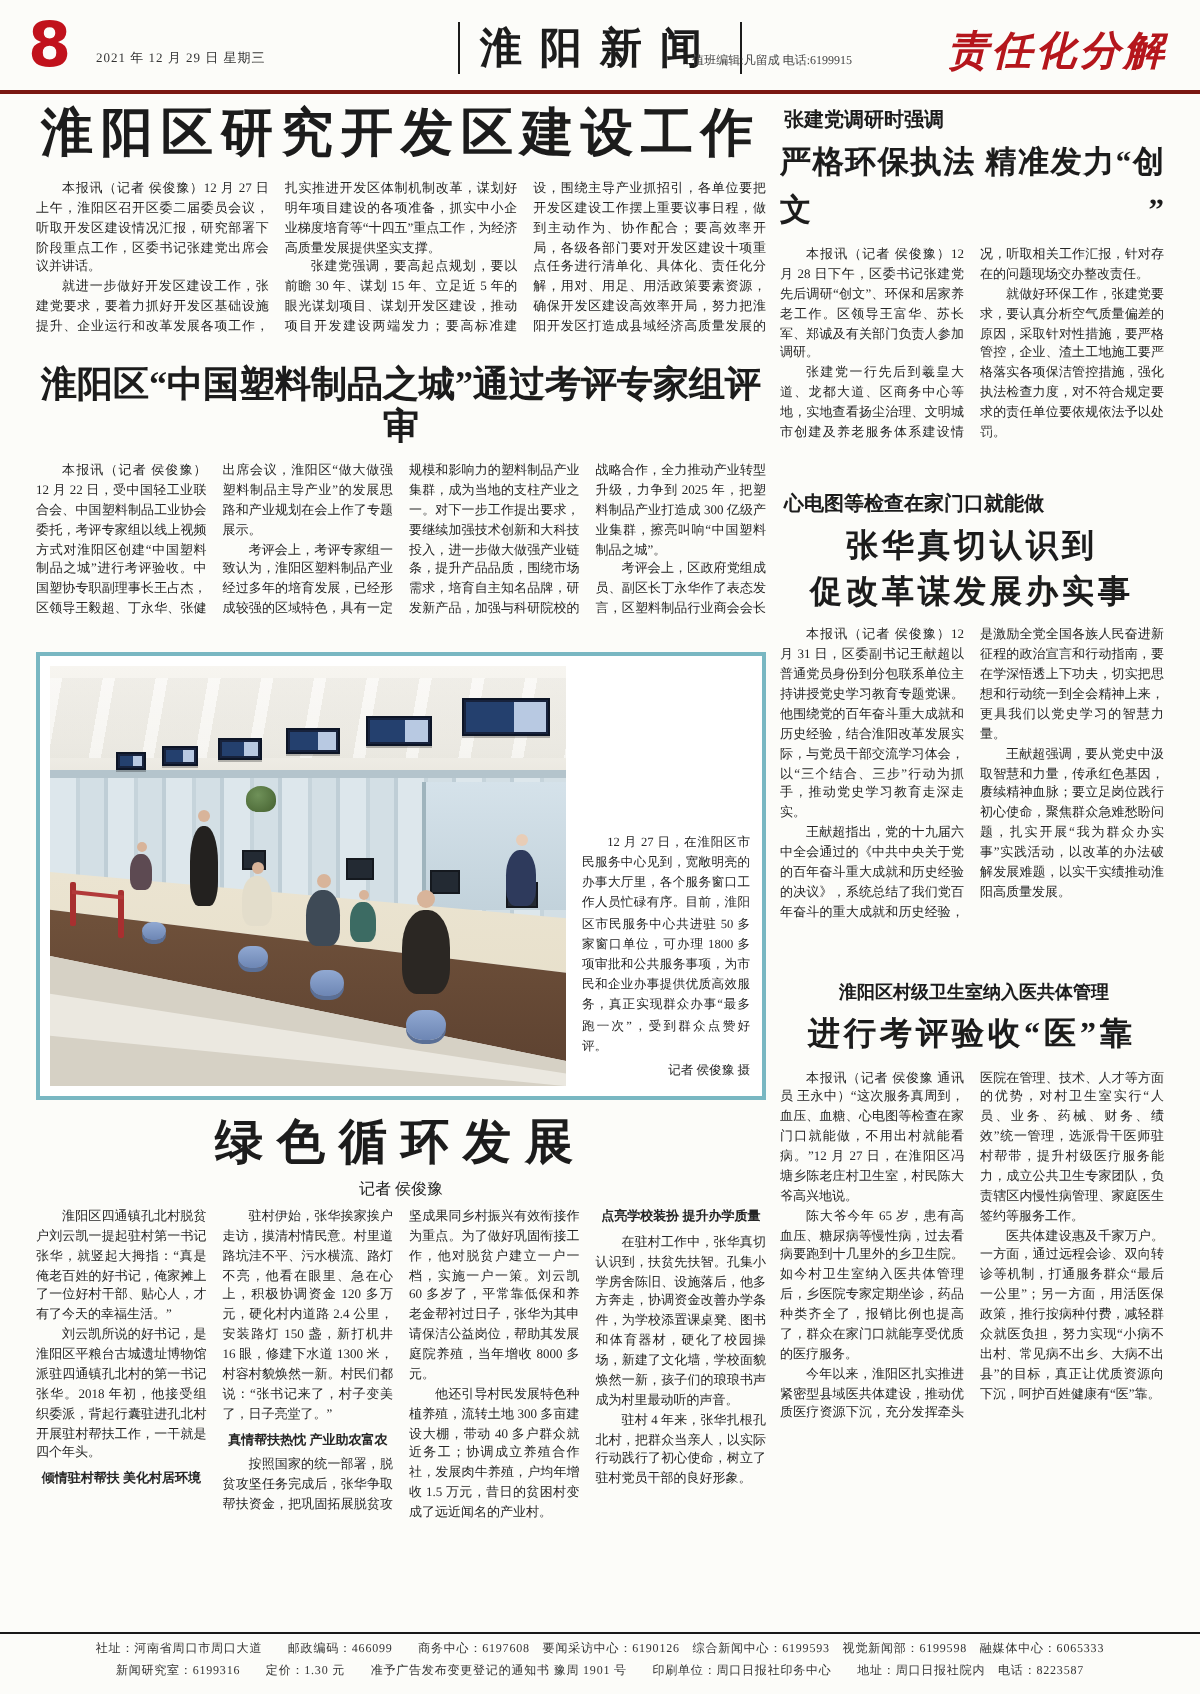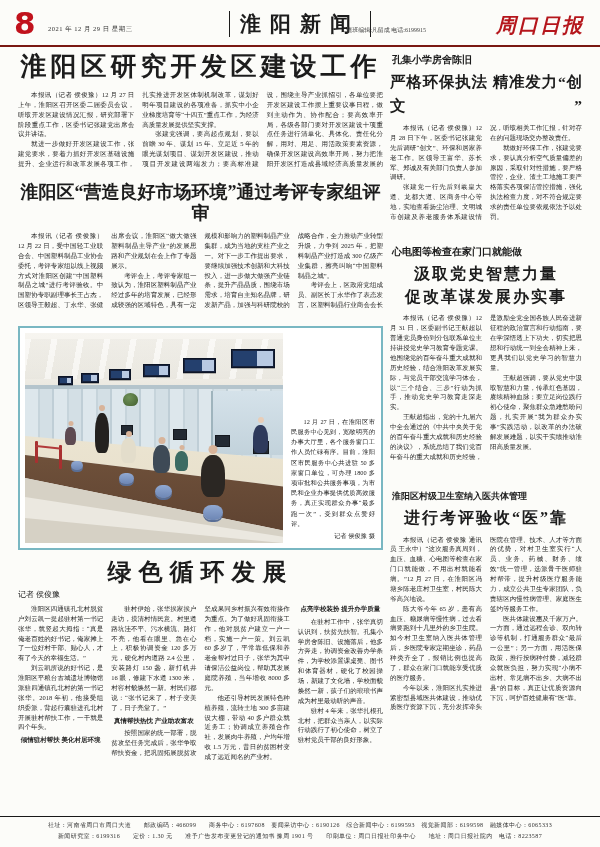--- a/index.html
+++ b/index.html
@@ -75,71 +75,71 @@
 
   .photo-caption{flex:1;display:flex;flex-direction:column;justify-content:flex-end;
      padding:2px 1px 2px 8px;font-size:6.3px;line-height:1.62;text-align:justify;color:#262626;}
   .photo-caption .cap{text-indent:2em;}
   .photo-caption .credit{text-align:right;margin-top:2px;}
 
   
   .feature-title{font-size:24px;font-weight:bold;text-align:center;letter-spacing:7px;
      margin:8px 0 2px 0;line-height:1.2;}
   .feature-sub{font-size:10.5px;font-weight:bold;text-align:center;margin:2px 0;}
-  .feature-byline{font-size:8px;margin:2px 0 4px 0;color:#222;}
+  .feature-byline{font-size:8px;text-align:center;margin:2px 0 4px 0;color:#222;}
   .b-feature{column-count:4;height:196px;}
 
   .banner{position:absolute;left:204px;top:789px;width:180px;height:24px;background:#c01e1e;
      border:1px solid #8f1212;box-sizing:border-box;display:flex;align-items:center;justify-content:center;}
   .banner span{color:#f7e9c9;font-size:14.5px;font-weight:bold;letter-spacing:3px;
      font-family:"Liberation Serif",serif;}
 
   
   .kicker{font-size:10px;font-weight:bold;margin:0 0 3px 2px;}
   .rA-h{font-size:15.5px;font-weight:bold;line-height:1.55;text-align:justify;text-align-last:justify;}
   .r-center-h{font-size:16px;font-weight:bold;text-align:center;letter-spacing:2px;line-height:1.45;}
   .b-rightA{column-count:2;height:112px;margin-top:5px;}
   .b-rightB{column-count:2;height:168px;margin-top:5px;}
   .b-rightC{column-count:2;height:236px;margin-top:5px;}
   .kickerB{margin-top:10px;}
-  .kickerC{margin-top:9px;font-size:9px;}
+  .kickerC{margin-top:9px;font-size:9px;text-align:center;}
 
   
   .footer-rule{position:absolute;left:0;right:0;top:816px;height:1px;background:#191919;}
   .footer{position:absolute;left:8px;right:8px;top:820px;font-size:6px;line-height:1.8;
      text-align:center;color:#333;letter-spacing:.4px;}
 </style>
 </head>
 <body>
 
 <div class="page">
 
   <div class="header">
     <div class="page-num">8</div>
     <div class="date">2021 年 12 月 29 日  星期三</div>
     <div class="section-wrap">
       <div class="vbar"></div>
       <div class="section-title">淮阳新闻</div>
       <div class="vbar"></div>
     </div>
     <div class="duty">值班编辑:凡留成  电话:6199915</div>
-    <div class="masthead">周口日报</div>
+    <div class="masthead">责任化分解</div>
   </div>
   <div class="header-rule"></div>
 
   <div class="left-zone">
 
     <div class="h-article1">淮阳区研究开发区建设工作</div>
     <div class="body-text b-article1">
         <p>本报讯（记者 侯俊豫）12 月 27 日上午，淮阳区召开区委二届委员会议，听取开发区建设情况汇报，研究部署下阶段重点工作，区委书记张建党出席会议并讲话。</p>
         <p>就进一步做好开发区建设工作，张建党要求，要着力抓好开发区基础设施提升、企业运行和改革发展各项工作，扎实推进开发区体制机制改革，谋划好明年项目建设的各项准备，抓实中小企业梯度培育等“十四五”重点工作，为经济高质量发展提供坚实支撑。</p>
         <p>张建党强调，要高起点规划，要以前瞻 30 年、谋划 15 年、立足近 5 年的眼光谋划项目、谋划开发区建设，推动项目开发建设两端发力；要高标准建设，围绕主导产业抓招引，各单位要把开发区建设工作摆上重要议事日程，做到主动作为、协作配合；要高效率开局，各级各部门要对开发区建设十项重点任务进行清单化、具体化、责任化分解，用对、用足、用活政策要素资源，确保开发区建设高效率开局，努力把淮阳开发区打造成县域经济高质量发展的强大引擎，为全区经济社会发展注入强劲动力。</p>
       </div>
 
-    <div class="h-article2">淮阳区“营造良好市场环境”通过考评专家组评审</div>
+    <div class="h-article2">淮阳区“中国塑料制品之城”通过考评专家组评审</div>
     <div class="body-text b-article2">
         <p>本报讯（记者 侯俊豫）12 月 22 日，受中国轻工业联合会、中国塑料制品工业协会委托，考评专家组以线上视频方式对淮阳区创建“中国塑料制品之城”进行考评验收。中国塑协专职副理事长王占杰，区领导王毅超、丁永华、张健出席会议，淮阳区“做大做强塑料制品主导产业”的发展思路和产业规划在会上作了专题展示。</p>
         <p>考评会上，考评专家组一致认为，淮阳区塑料制品产业经过多年的培育发展，已经形成较强的区域特色，具有一定规模和影响力的塑料制品产业集群，成为当地的支柱产业之一。对下一步工作提出要求，要继续加强技术创新和大科技投入，进一步做大做强产业链条，提升产品品质，围绕市场需求，培育自主知名品牌，研发新产品，加强与科研院校的战略合作，全力推动产业转型升级，力争到 2025 年，把塑料制品产业打造成 300 亿级产业集群，擦亮叫响“中国塑料制品之城”。</p>
         <p>考评会上，区政府党组成员、副区长丁永华作了表态发言，区塑料制品行业商会会长汇报了淮阳区塑料制品产业发展情况。节能环保装备和工艺、资源综合利用效率、提升环境管理水平、绿色循环发展、促进行业绿色低碳转型发展，要进一步发挥政府支持引领作用，大力推动塑料制品行业转型升级，营造良好市场环境，加大科技引进力度，推动行业健康发展。</p>
       </div>
 
     <div class="photo-block">
       <div class="photo-scene" aria-label="淮阳区市民服务中心办事大厅，群众在各服务窗口办理业务">
         <div class="ph ph-ceiling"></div>
         <div class="ph ph-lights"></div>
@@ -232,30 +232,30 @@
         <p>按照国家的统一部署，脱贫攻坚任务完成后，张华争取帮扶资金，把巩固拓展脱贫攻坚成果同乡村振兴有效衔接作为重点。为了做好巩固衔接工作，他对脱贫户建立一户一档，实施一户一策。刘云凯 60 多岁了，平常靠低保和养老金帮衬过日子，张华为其申请保洁公益岗位，帮助其发展庭院养殖，当年增收 8000 多元。</p>
         <p>他还引导村民发展特色种植养殖，流转土地 300 多亩建设大棚，带动 40 多户群众就近务工；协调成立养殖合作社，发展肉牛养殖，户均年增收 1.5 万元，昔日的贫困村变成了远近闻名的产业村。</p>
         <p class="subhead">点亮学校装扮 提升办学质量</p>
         <p>在驻村工作中，张华真切认识到，扶贫先扶智。孔集小学房舍陈旧、设施落后，他多方奔走，协调资金改善办学条件，为学校添置课桌凳、图书和体育器材，硬化了校园操场，新建了文化墙，学校面貌焕然一新，孩子们的琅琅书声成为村里最动听的声音。</p>
         <p>驻村 4 年来，张华扎根孔北村，把群众当亲人，以实际行动践行了初心使命，树立了驻村党员干部的良好形象。</p>
       </div>
   </div>
 
 
   <div class="right-zone">
-    <div class="kicker">孔集小学房舍陈旧</div>
+    <div class="kicker">张建党调研时强调</div>
     <div class="rA-h">严格环保执法 精准发力“创文”</div>
     <div class="body-text b-rightA">
         <p>本报讯（记者 侯俊豫）12 月 28 日下午，区委书记张建党先后调研“创文”、环保和居家养老工作。区领导王富华、苏长军、郑诚及有关部门负责人参加调研。</p>
         <p>张建党一行先后到羲皇大道、龙都大道、区商务中心等地，实地查看扬尘治理、文明城市创建及养老服务体系建设情况，听取相关工作汇报，针对存在的问题现场交办整改责任。</p>
         <p>就做好环保工作，张建党要求，要认真分析空气质量偏差的原因，采取针对性措施，要严格管控，企业、渣土工地施工要严格落实各项保洁管控措施，强化执法检查力度，对不符合规定要求的责任单位要依规依法予以处罚。</p>
       </div>
 
     <div class="kicker kickerB">心电图等检查在家门口就能做</div>
-    <div class="r-center-h">汲取党史智慧力量</div>
+    <div class="r-center-h">张华真切认识到</div>
     <div class="r-center-h">促改革谋发展办实事</div>
     <div class="body-text b-rightB">
         <p>本报讯（记者 侯俊豫）12 月 31 日，区委副书记王献超以普通党员身份到分包联系单位主持讲授党史学习教育专题党课。他围绕党的百年奋斗重大成就和历史经验，结合淮阳改革发展实际，与党员干部交流学习体会，以“三个结合、三步”行动为抓手，推动党史学习教育走深走实。</p>
         <p>王献超指出，党的十九届六中全会通过的《中共中央关于党的百年奋斗重大成就和历史经验的决议》，系统总结了我们党百年奋斗的重大成就和历史经验，是激励全党全国各族人民奋进新征程的政治宣言和行动指南，要在学深悟透上下功夫，切实把思想和行动统一到全会精神上来，更具我们以党史学习的智慧力量。</p>
         <p>王献超强调，要从党史中汲取智慧和力量，传承红色基因，赓续精神血脉；要立足岗位践行初心使命，聚焦群众急难愁盼问题，扎实开展“我为群众办实事”实践活动，以改革的办法破解发展难题，以实干实绩推动淮阳高质量发展。</p>
       </div>
 
     <div class="kicker kickerC">淮阳区村级卫生室纳入医共体管理</div>
     <div class="r-center-h">进行考评验收“医”靠</div>
     <div class="body-text b-rightC">

